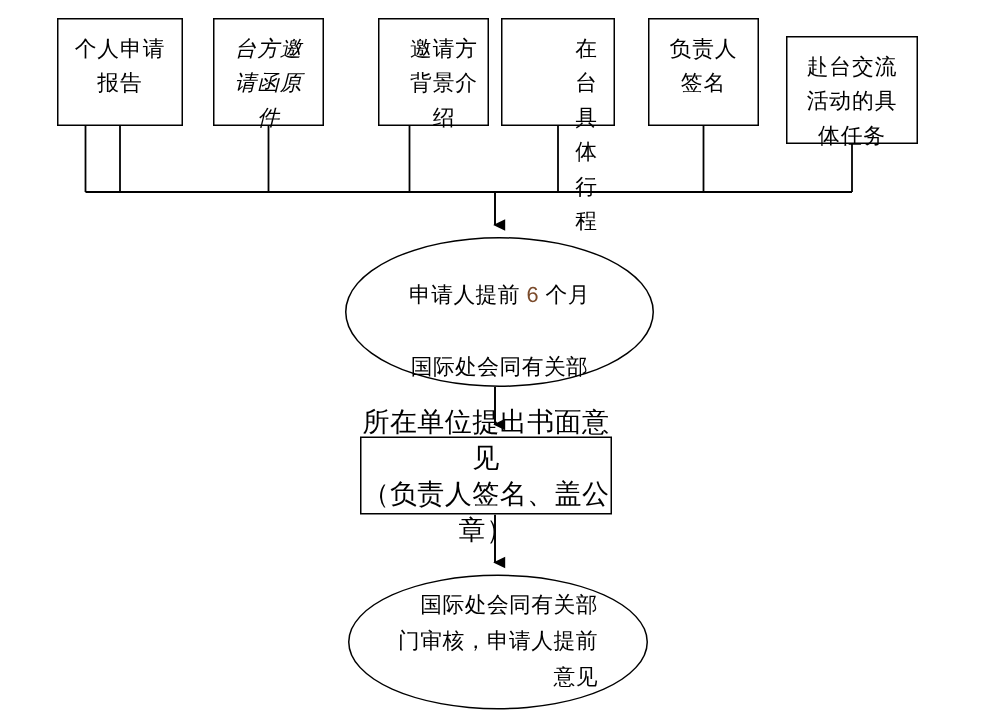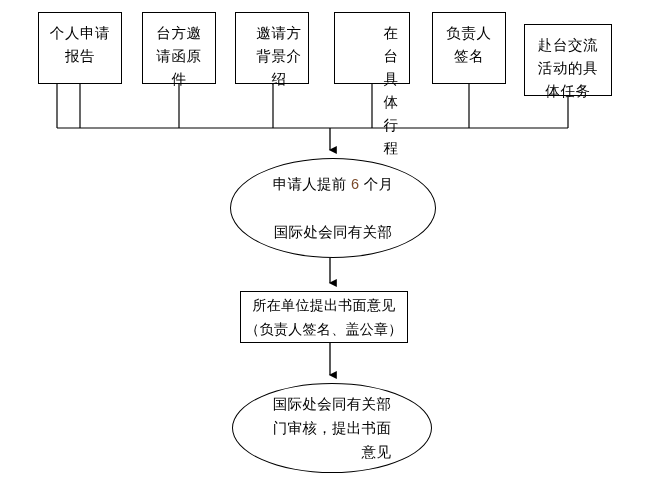--- a/index.html
+++ b/index.html
@@ -38,21 +38,21 @@
     letter-spacing: 0.6px;
     padding: 0 6px;
     align-items: flex-start;
     padding-top: 9px;
   }
   .top-box .txt {
     display: block;
     width: 100%;
   }
   .rect-node {
-    font-size: 14px;
+    font-size: 18px;
     line-height: 24px;
     letter-spacing: 0.3px;
   }
   .ellipse-node {
     position: absolute;
     box-sizing: border-box;
     border: 1px solid #000000;
     border-radius: 50%;
     background: #ffffff;
     display: flex;
@@ -107,58 +107,58 @@
 
     <path d="M 330 128 L 330 150" stroke="#000000" stroke-width="1.3" fill="none" marker-end="url(#arrowhead)"></path>
     <path d="M 330 258 L 330 283" stroke="#000000" stroke-width="1.3" fill="none" marker-end="url(#arrowhead)"></path>
     <path d="M 330 343 L 330 375" stroke="#000000" stroke-width="1.3" fill="none" marker-end="url(#arrowhead)"></path>
   </svg>
 
   <div class="node-box top-box" style="left:38px; top:12px; width:84px; height:72px;">
     <span class="txt">个人申请报告</span>
   </div>
 
-  <div class="node-box top-box" style="left:142px; top:12px; width:74px; height:72px;">
+  <div class="node-box top-box" style="left:142px; top:12px; width:74px; height:72px;font-style:italic;">
     <span class="txt">台方邀请函原件</span>
   </div>
 
-  <div class="node-box top-box" style="left:235px; top:12px; width:74px; height:72px;padding-left:20px;">
+  <div class="node-box top-box" style="left:252px; top:12px; width:74px; height:72px;padding-left:20px;">
     <span class="txt">邀请方背景介绍</span>
   </div>
 
   <div class="node-box top-box" style="left:334px; top:12px; width:76px; height:72px;padding-left:44px;">
     <span class="txt">在台具体行程</span>
   </div>
 
   <div class="node-box top-box" style="left:432px; top:12px; width:74px; height:72px;">
     <span class="txt">负责人签名</span>
   </div>
 
   <div class="node-box top-box" style="left:524px; top:24px; width:88px; height:72px;">
     <span class="txt">赴台交流活动的具体任务</span>
   </div>
 
-  <div class="ellipse-node" style="left:230px; top:158px; width:206px; height:100px;">
+  <div class="ellipse-node" style="left:230px; top:158px; width:206px; height:100px;align-items:flex-end;">
     <span class="txt lbl-center">
       <span>
         <span>申请人提前 </span><span class="accent-num">6</span><span> 个月</span>
       </span><br>
       <br>
       <span>国际处会同有关部</span>
     </span>
   </div>
 
   <div class="node-box rect-node" style="left:240px; top:291px; width:168px; height:52px;">
     <span class="txt lbl-center">
       <span>所在单位提出书面意见</span><br>
       <span>（负责人签名、盖公章）</span>
     </span>
   </div>
 
   <div class="ellipse-node" style="left:232px; top:383px; width:200px; height:90px;">
     <span class="txt lbl-left">
       <span>国际处会同有关部</span><br>
-      <span>门审核，提出书面</span><br>
+      <span>门审核，申请人提前</span><br>
       <span>意见</span>
     </span>
   </div>
 
 </div>
 
 </body></html>

